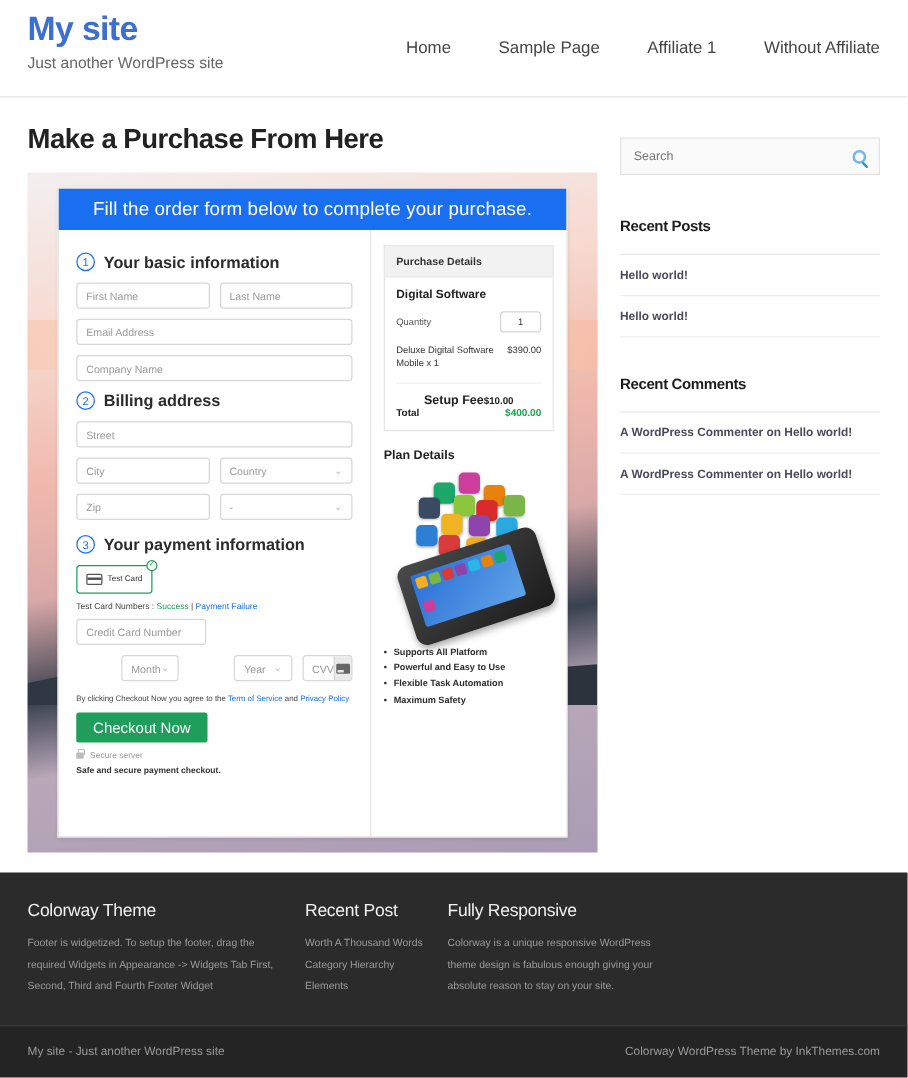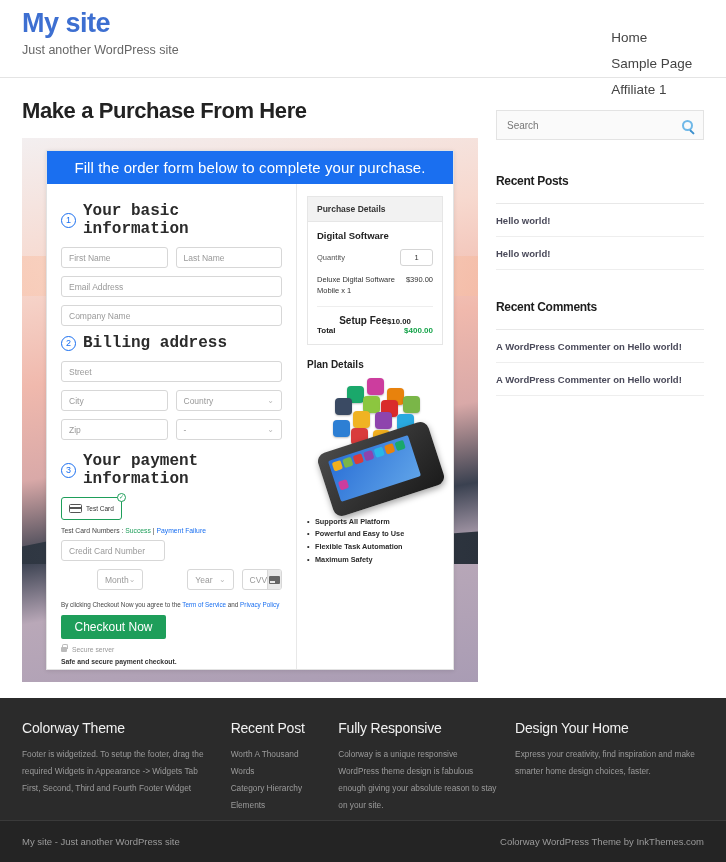--- a/index.html
+++ b/index.html
@@ -18,21 +18,21 @@
     justify-content: space-between;
     border-bottom: 1px solid #e4e4e4;
     background: #fff;
   }
   .brand { padding-top: 9px; }
   .site-title {
     font-size: 27px; font-weight: bold; color: #3d6fd1;
     letter-spacing: -0.5px; line-height: 1.1;
   }
   .site-tagline { font-size: 12.5px; color: #666; margin-top: 4px; }
-  .main-nav { display: flex; gap: 11px; padding-top: 30px; flex-direction: column; }
+  .main-nav { display: flex; gap: 38px; padding-top: 30px; }
   .nav-link {
     font-size: 13.5px; color: #444; text-decoration: none; cursor: pointer;
   }
 
   
   .page-wrap { display: flex; padding: 20px 22px 0 22px; gap: 18px; }
   .content-col { width: 458px; }
   .sidebar-col { width: 214px; padding-top: 12px; }
 
   .page-title {
@@ -77,21 +77,21 @@
   .step-head {
     display: flex; align-items: center; gap: 7px;
     margin: 4px 0 9px 0;
   }
   .step-num {
     width: 15px; height: 15px; border-radius: 50%;
     border: 1.3px solid #1a6ff0; color: #1a6ff0;
     font-size: 9px; display: flex; align-items: center; justify-content: center;
     flex: 0 0 auto;
   }
-  .step-label { font-size: 16px; color: #2b2b2b; font-weight: 600; font-family: Liberation Mono, monospace; }
+  .step-label { font-size: 13px; color: #2b2b2b; font-weight: 600; }
 
   .fld {
     border: 1px solid #d7d7d7; border-radius: 3px; height: 21px;
     font-size: 8.5px; color: #999; display: flex; align-items: center;
     padding: 0 7px; background: #fff; margin-bottom: 8px; width: 100%;
   }
   .row2 { display: flex; gap: 8px; }
   .row2 .fld { width: 50%; }
   .sel { justify-content: space-between; }
   .chev { color: #bbb; font-size: 8px; }
@@ -497,22 +497,18 @@
     <ul>
       <li>Worth A Thousand Words</li>
       <li>Category Hierarchy</li>
       <li>Elements</li>
     </ul>
   </div>
   <div class="fcol">
     <h4>Fully Responsive</h4>
     <p>Colorway is a unique responsive WordPress theme design is fabulous enough giving your absolute reason to stay on your site.</p>
   </div>
-  <div class="fcol">
-    <h4>Design Your Home</h4>
-    <p>Express your creativity, find inspiration and make smarter home design choices, faster.</p>
-  </div>
 </div>
 
 <div class="footer-bar">
   <span class="fb-txt">My site - Just another WordPress site</span>
   <span class="fb-txt">Colorway WordPress Theme by InkThemes.com</span>
 </div>
 
 </body></html>

